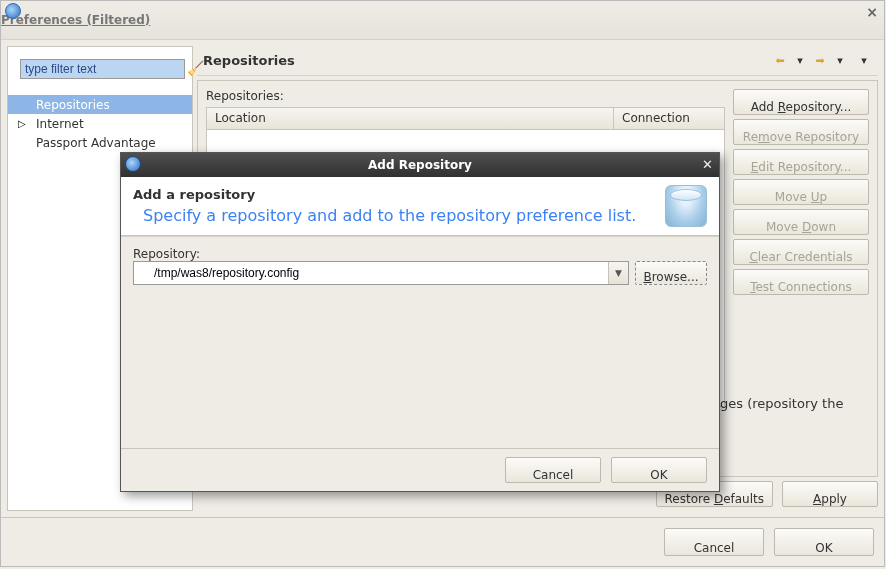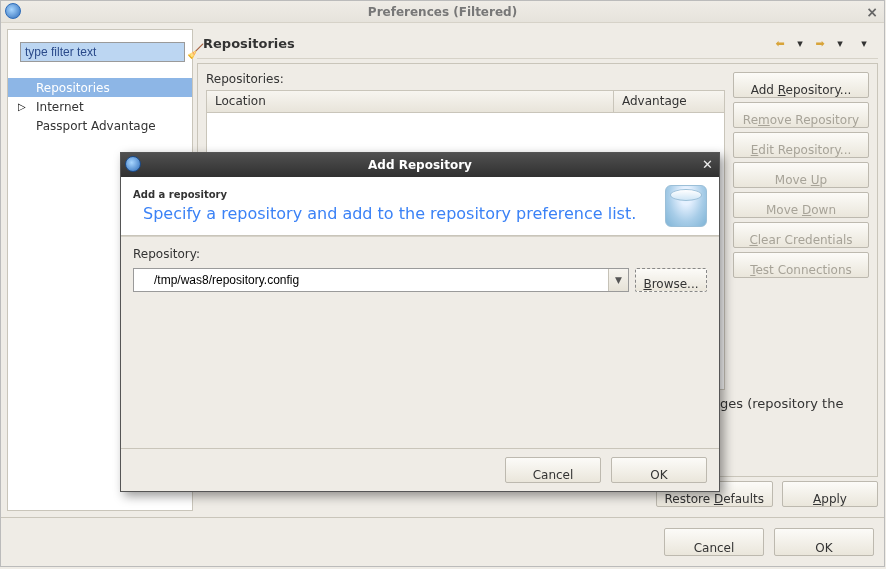--- a/index.html
+++ b/index.html
@@ -12,26 +12,26 @@
     overflow: hidden;
     color: #333;
   }
   .window {
     width: 885px; height: 567px;
     border: 1px solid #bbb;
     background: #efece6;
     display: flex; flex-direction: column;
   }
   .titlebar {
-    height: 22px;
+    height: 39px;
     background: linear-gradient(#efece6, #e6e3dc);
     border-bottom: 1px solid #d6d2c8;
-    display: flex; align-items: center; justify-content: center;
+    display: flex; align-items: center; justify-content: flex-start;
     position: relative;
-    color: #777; font-weight: bold;
+    color: #777; font-weight: bold; text-decoration: underline;
   }
   .titlebar .appicon {
     position: absolute; left: 4px; top: 2px;
     width: 16px; height: 16px;
     background: radial-gradient(circle at 40% 40%, #a8d6ff, #2d6bb8);
     border-radius: 50%;
     border: 1px solid #2d6bb8;
   }
   .titlebar .close {
     position: absolute; right: 6px; top: 3px;
@@ -202,41 +202,41 @@
     position: absolute; right: 6px; top: 4px;
     font-size: 13px; color: #eee; cursor: pointer;
   }
   .dlg-header {
     background: #fff;
     border-bottom: 1px solid #c9c5ba;
     padding: 8px 12px;
     display: flex; align-items: center;
   }
   .dlg-header .txt { flex: 1; }
-  .dlg-header .h1 { font-weight: bold; font-size: 10px; margin-bottom: 4px; }
+  .dlg-header .h1 { font-weight: bold; font-size: 13px; margin-bottom: 4px; }
   .dlg-header .h2 { color: #3b82f6; font-size: 16px; margin-left: 10px; }
   .dlg-header .dbicon {
     width: 42px; height: 42px;
     border-radius: 6px;
     background: radial-gradient(ellipse at 50% 25%, #e6f1ff 20%, #a8cde8 60%, #7fb4d6);
     border: 1px solid #9bbfd8;
     position: relative;
   }
   .dlg-header .dbicon::before {
     content:"";
     position:absolute; left:4px; right:4px; top:3px; height:10px;
     border-radius: 50%;
     background: linear-gradient(#fff,#cfe6f6);
     border: 1px solid #9bbfd8;
   }
   .dlg-body {
     flex: 1; padding: 10px 12px 0 12px;
     border-top: 1px solid #d6d2c8;
   }
-  .dlg-body .lbl { margin-bottom: 7px; }
+  .dlg-body .lbl { margin-bottom: 0; }
   .dlg-row { display: flex; gap: 6px; align-items: stretch; }
   .dlg-row .combo {
     flex: 1; display: flex;
     border: 1px solid #9a9a9a;
     background: #fff;
     height: 24px;
   }
   .dlg-row .combo input {
     flex: 1; border: none; outline: none;
     padding: 0 20px; font-size: 12px;
@@ -302,21 +302,21 @@
         <span class="navbtn dropdown-tri">▾</span>
         <span class="navbtn dropdown-tri" style="margin-left:8px">▾</span>
       </div>
 
       <div class="rp-body">
         <div class="rp-main">
           <div class="rp-label">Repositories:</div>
           <div class="table" style="flex-direction:column;">
             <div style="display:flex; height:22px;">
               <div class="th loc">Location</div>
-              <div class="th con">Advantage</div>
+              <div class="th con">Connection</div>
             </div>
           </div>
         </div>
 
         <div class="btncol">
           <div class="button">
             <span>Add <span class="u">R</span>epository...</span>
           </div>
           <div class="button disabled">
             <span>Re<span class="u">m</span>ove Repository</span>

